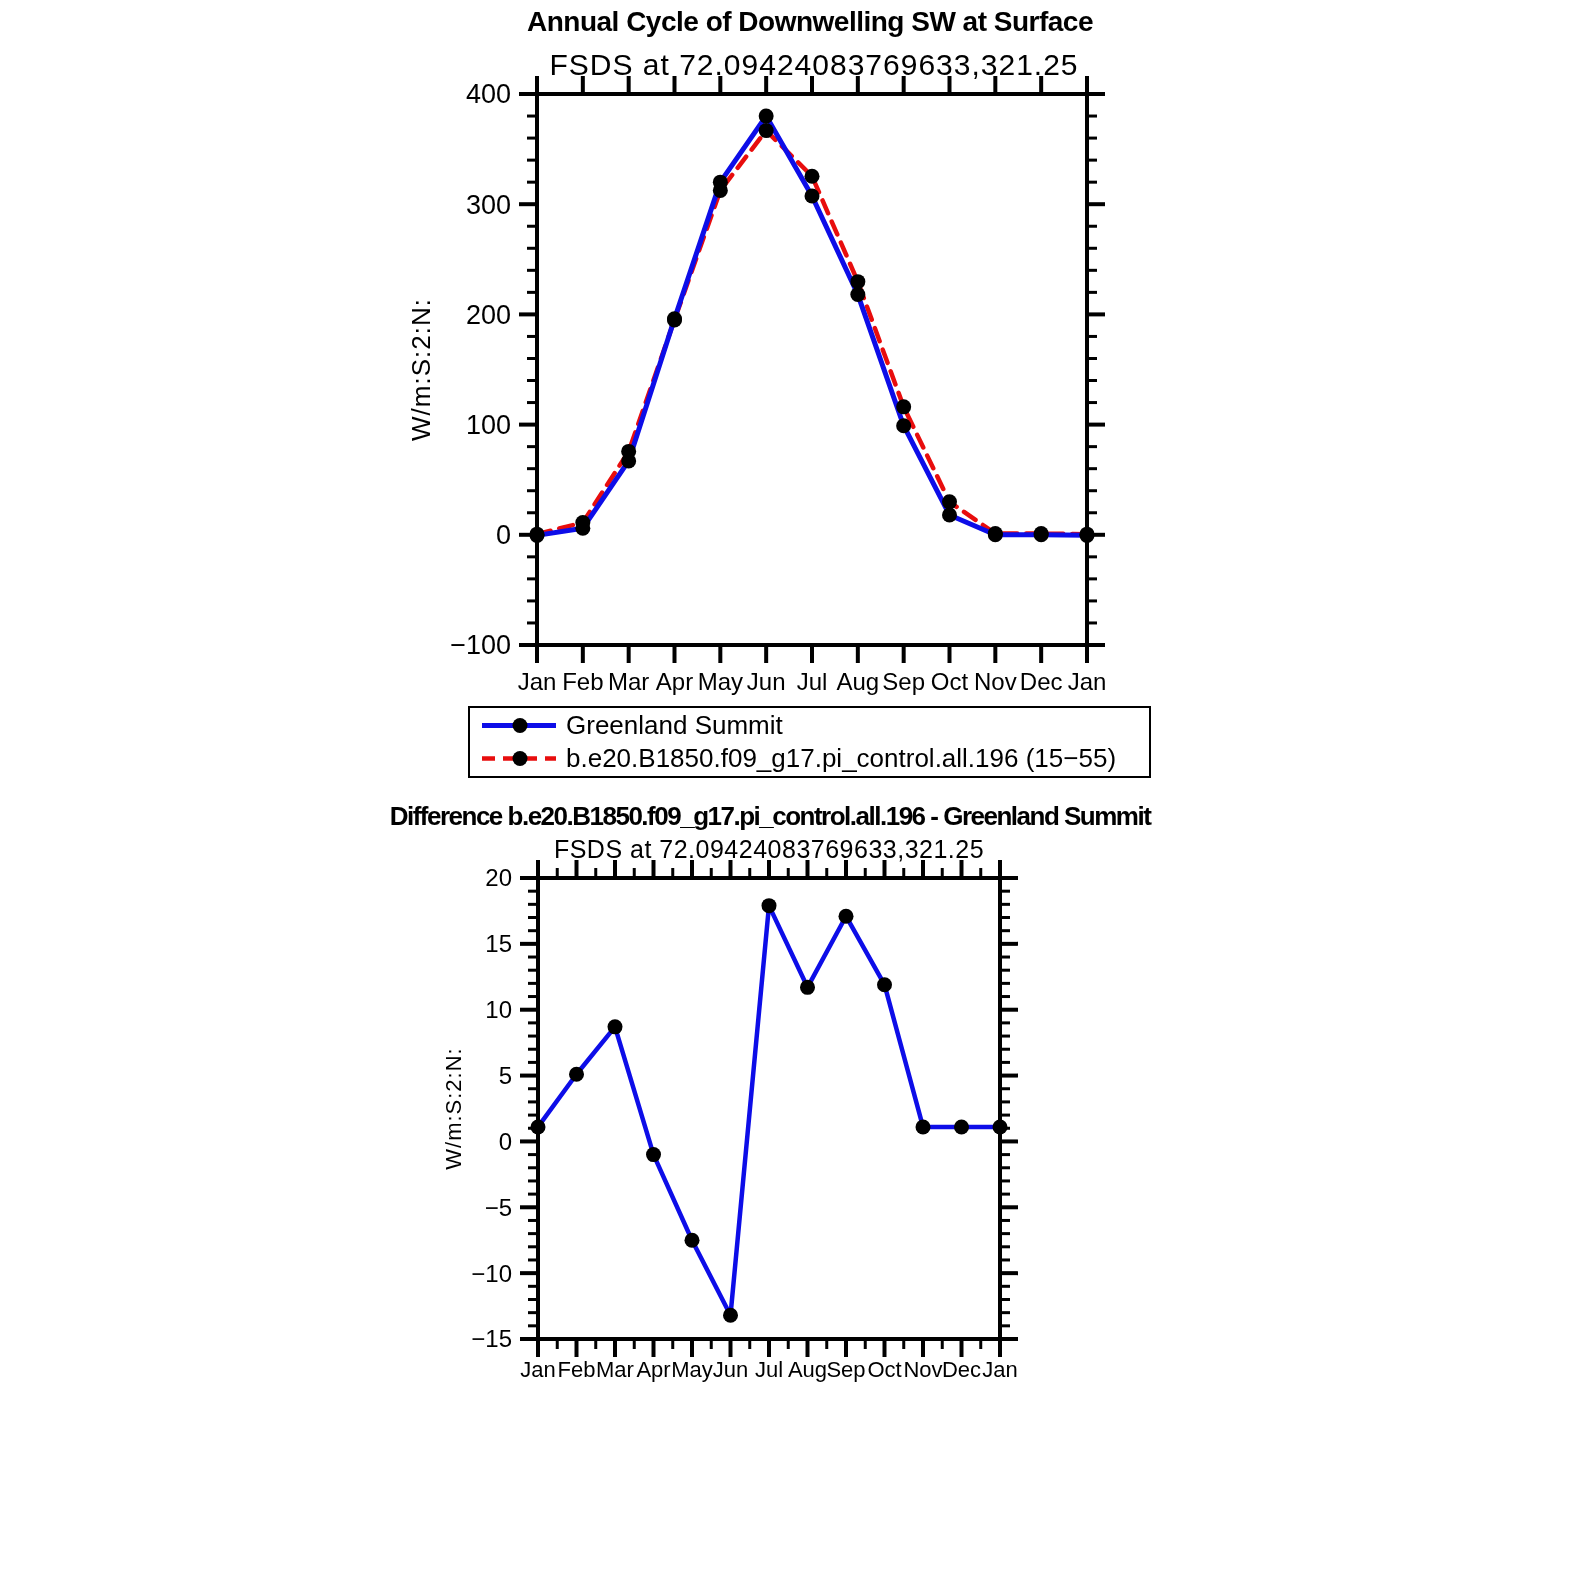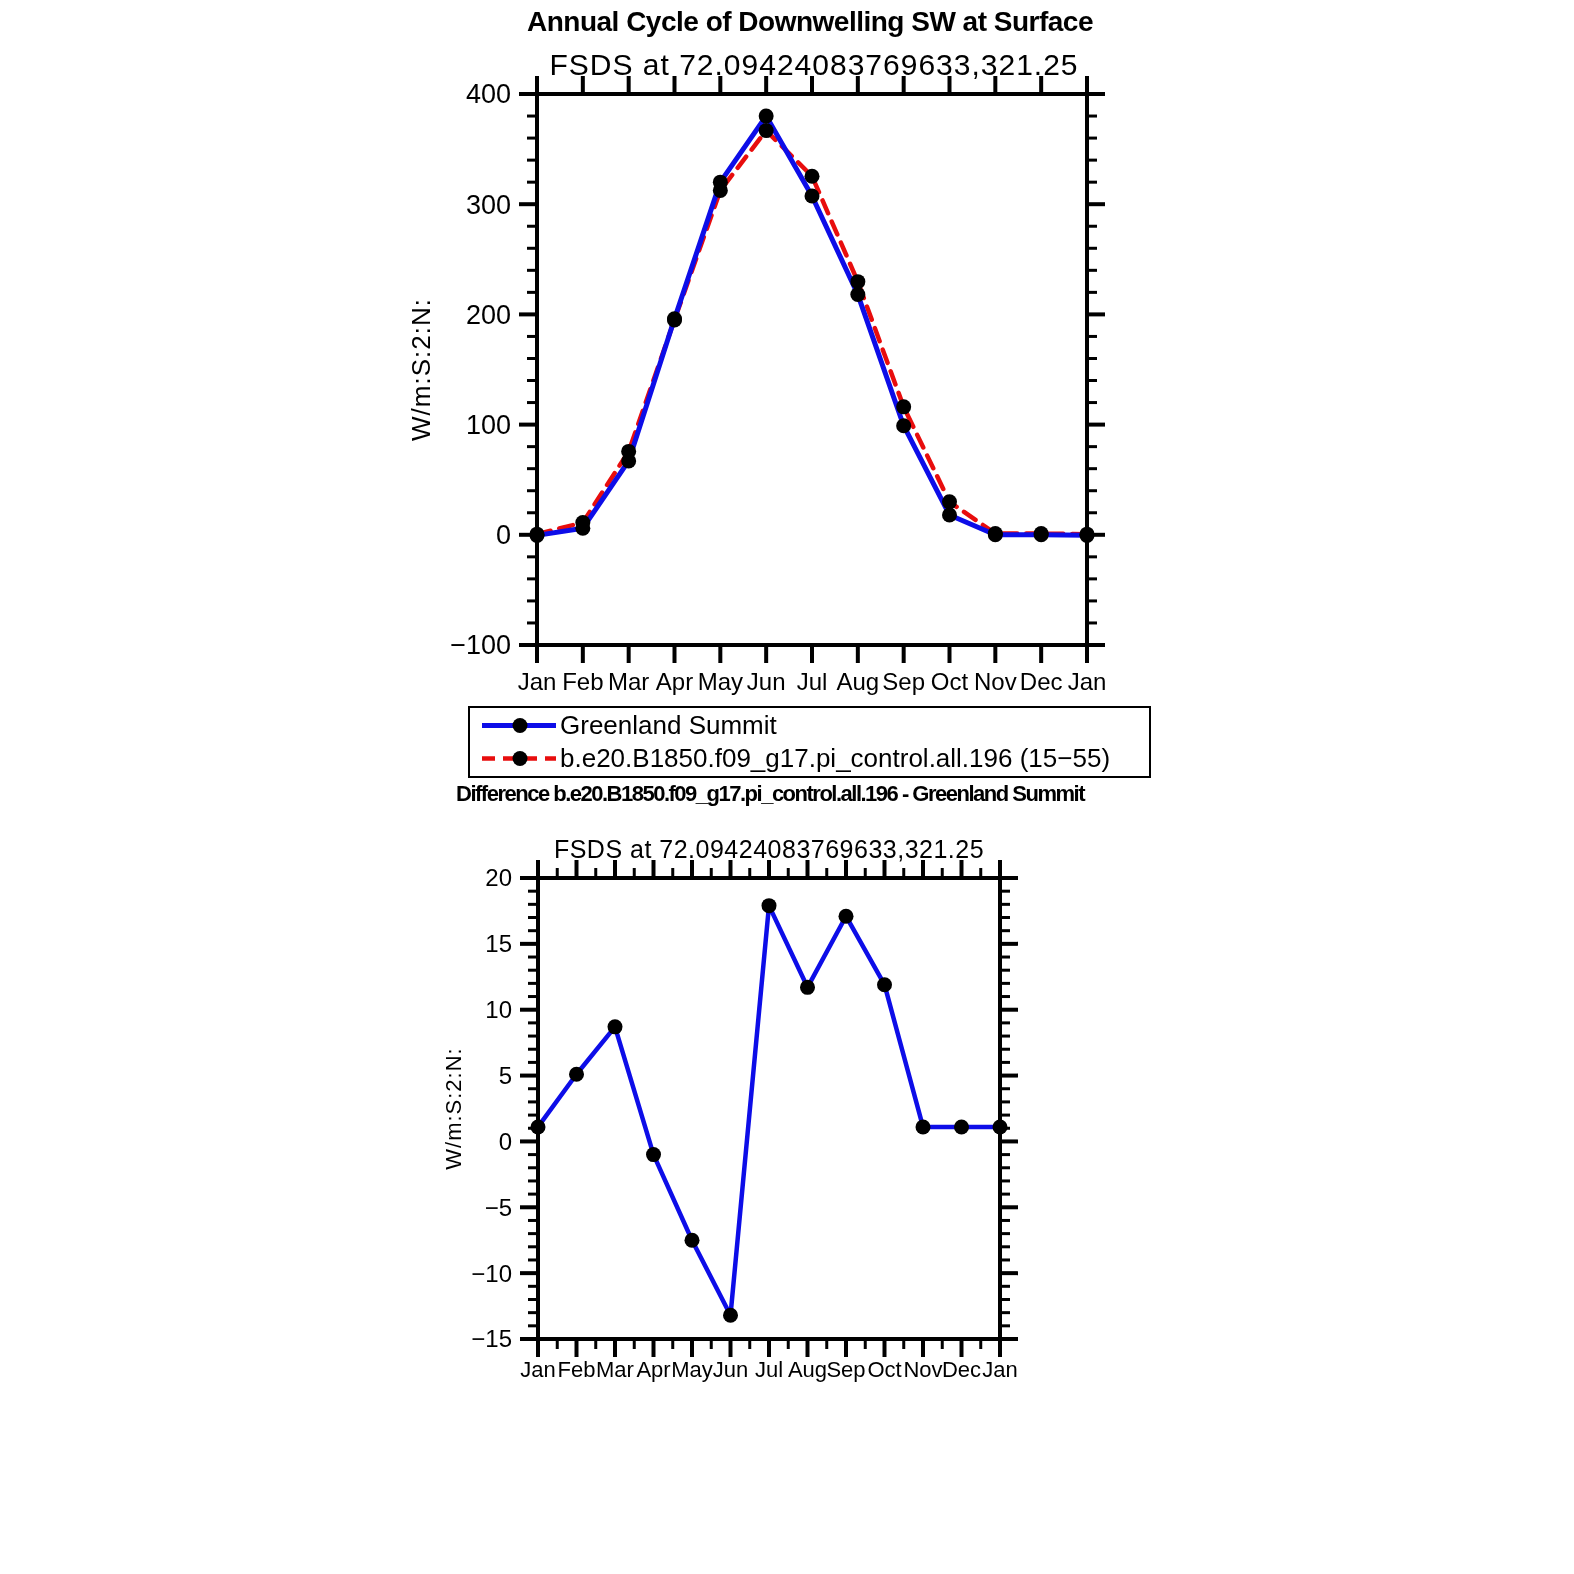--- a/index.html
+++ b/index.html
@@ -2,30 +2,30 @@
 <html><head>
 <meta charset="utf-8">
 <style>
   html,body{margin:0;padding:0;background:#ffffff;}
   #canvas{position:relative;width:1408px;height:1574px;background:#ffffff;overflow:hidden;
           font-family:"Liberation Sans","DejaVu Sans",sans-serif;color:#000;}
   .chart-title{position:absolute;transform:translateX(-50%);font-weight:bold;white-space:nowrap;}
   #title1{left:810px;top:6px;font-size:28px;letter-spacing:-0.5px;}
   #subtitle1{position:absolute;left:814px;top:48px;transform:translateX(-50%);
              font-size:30px;letter-spacing:1px;white-space:nowrap;}
-  #title2{left:770px;top:781px;font-size:22px;letter-spacing:-1.5px;}
+  #title2{left:770px;top:801px;font-size:26px;letter-spacing:-1.5px;}
   #subtitle2{position:absolute;left:769px;top:835px;transform:translateX(-50%);
              font-size:25px;letter-spacing:0.5px;white-space:nowrap;}
   #charts-svg{position:absolute;left:0;top:0;}
   #legend-box{position:absolute;left:468px;top:706px;width:683px;height:72px;
               border:2px solid #000;background:#fff;box-sizing:border-box;
               display:flex;flex-direction:column;justify-content:center;}
   .legend-row{display:flex;align-items:center;height:33px;padding-left:8px;}
   .legend-sample{flex:0 0 80px;}
-  .legend-label{font-size:26px;white-space:nowrap;margin-left:2px;}
+  .legend-label{font-size:26px;white-space:nowrap;margin-left:8px;}
   svg text{font-family:"Liberation Sans","DejaVu Sans",sans-serif;}
 </style>
 </head>
 <body>
 
 <div id="canvas">
 
   <div id="title1" class="chart-title">Annual Cycle of Downwelling SW at Surface</div>
   <div id="subtitle1">FSDS at 72.09424083769633,321.25</div>
 

